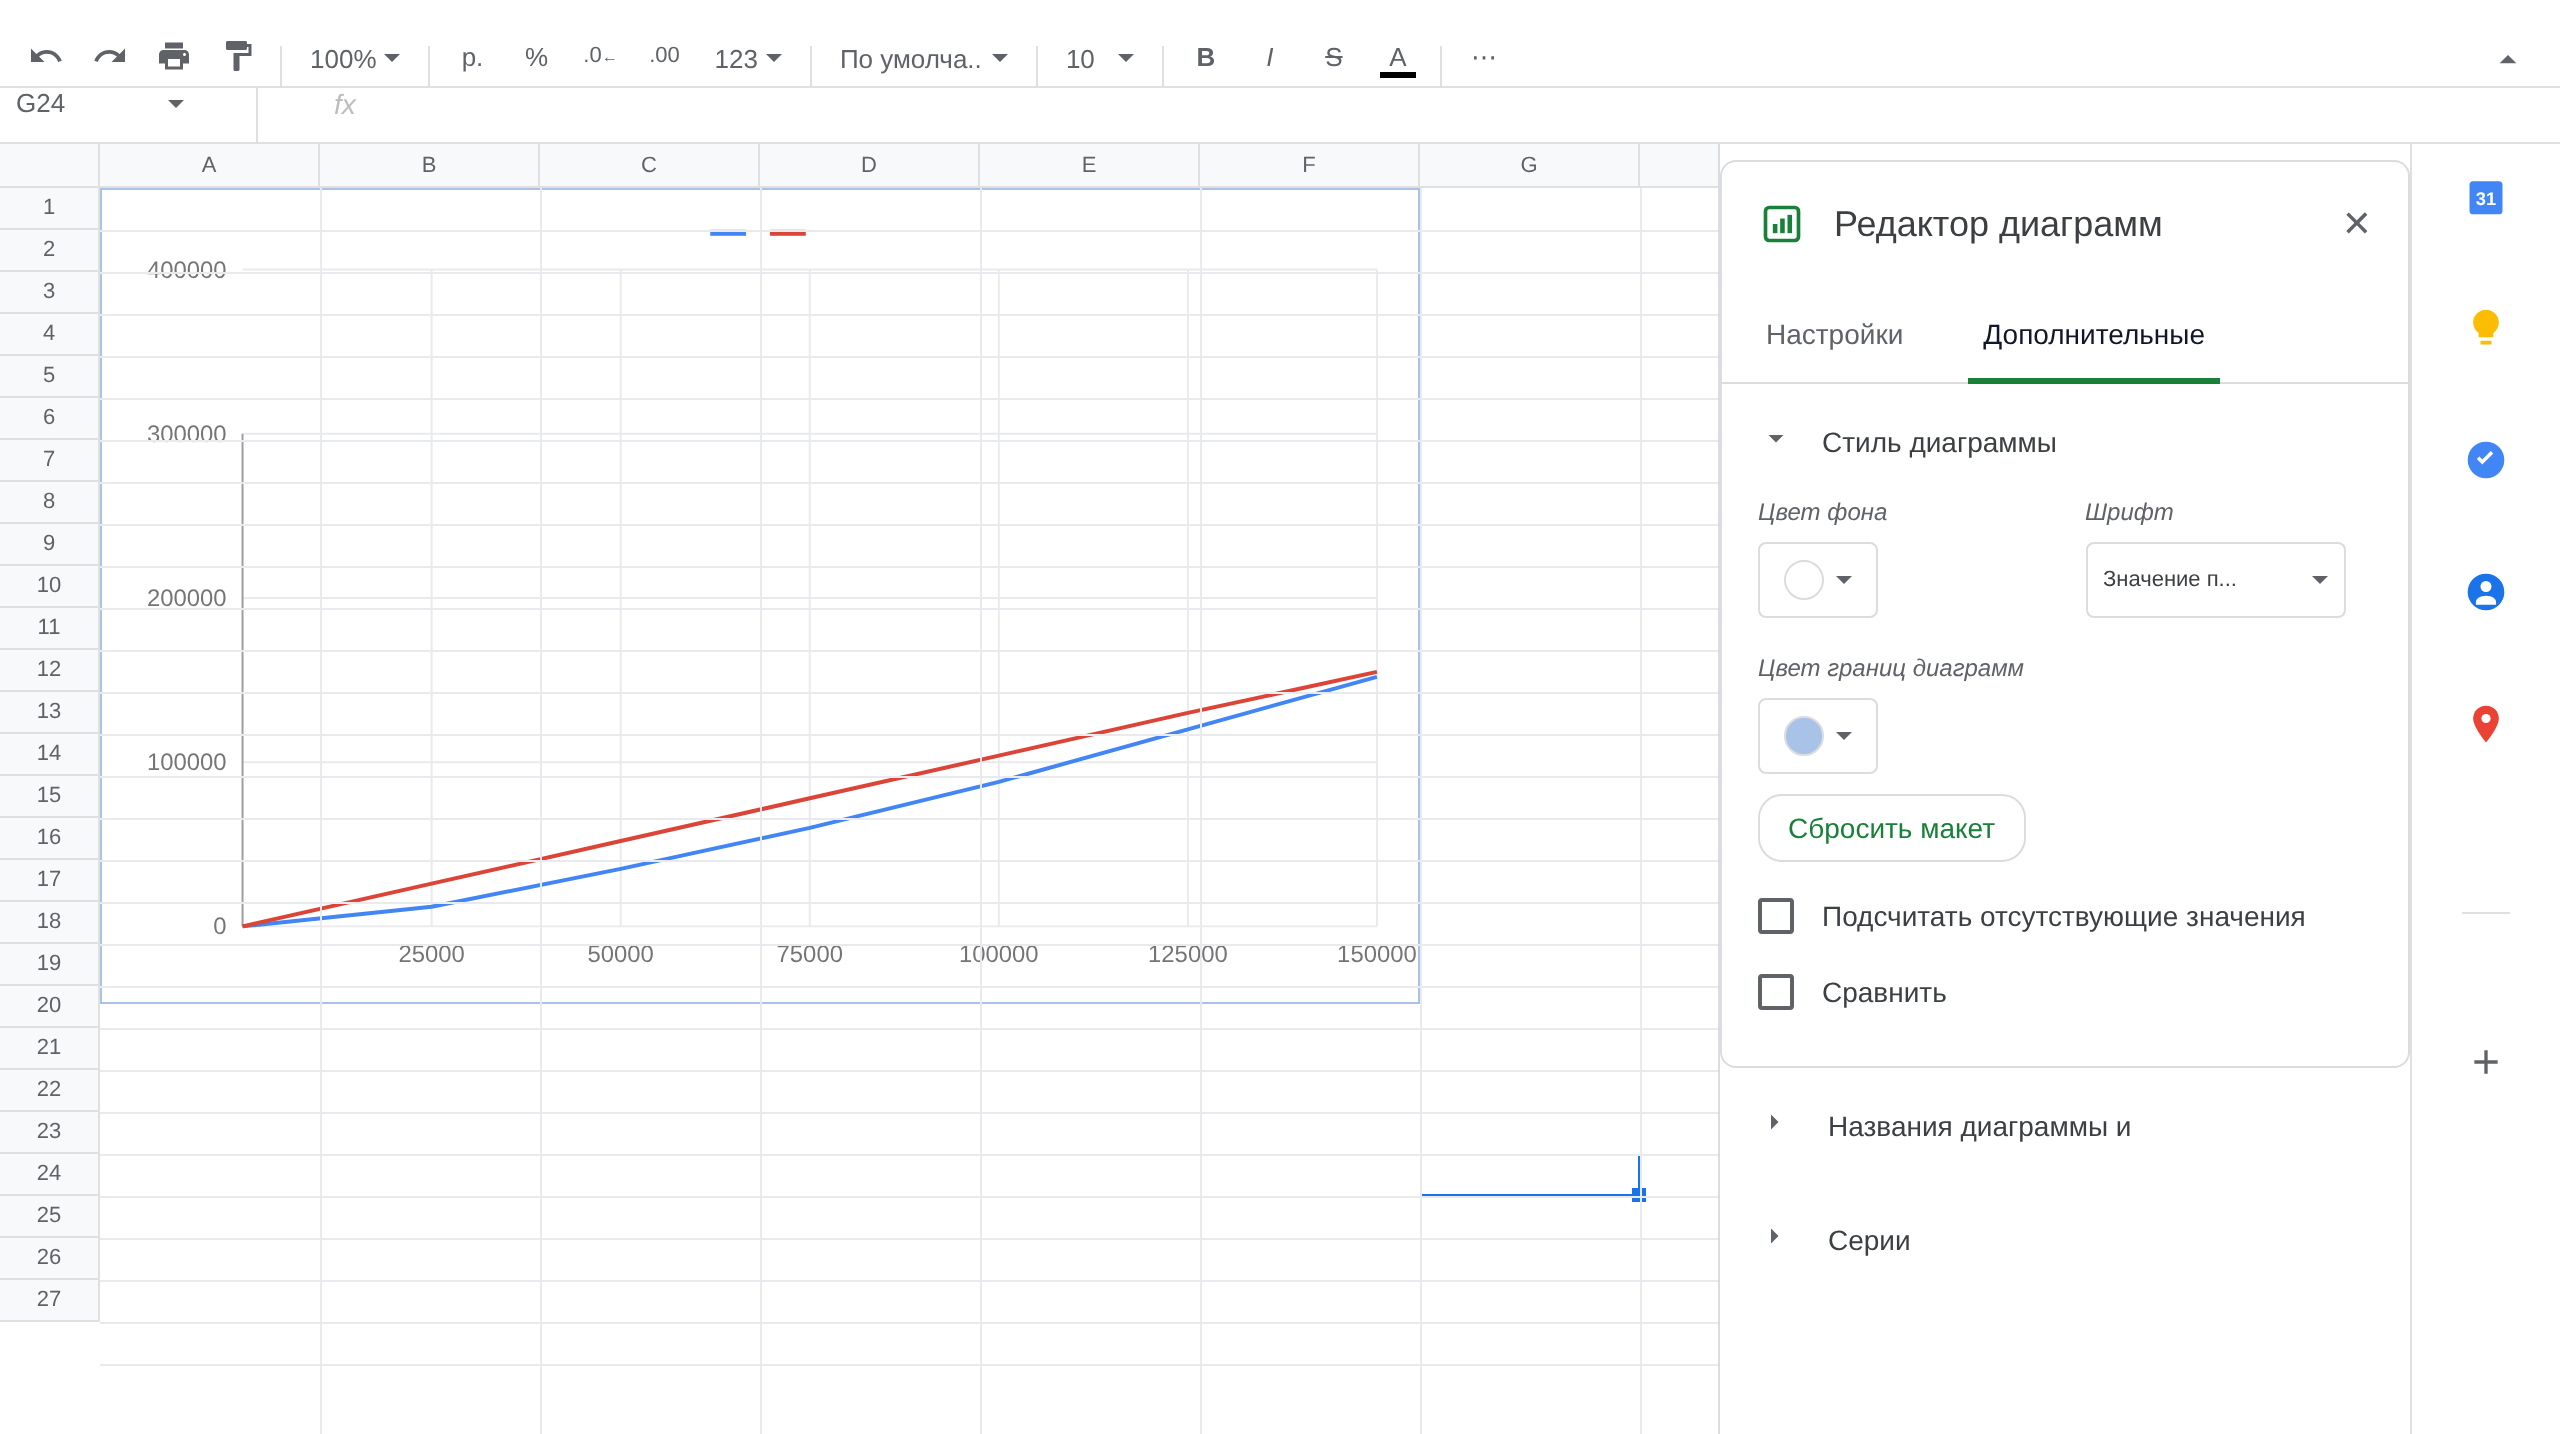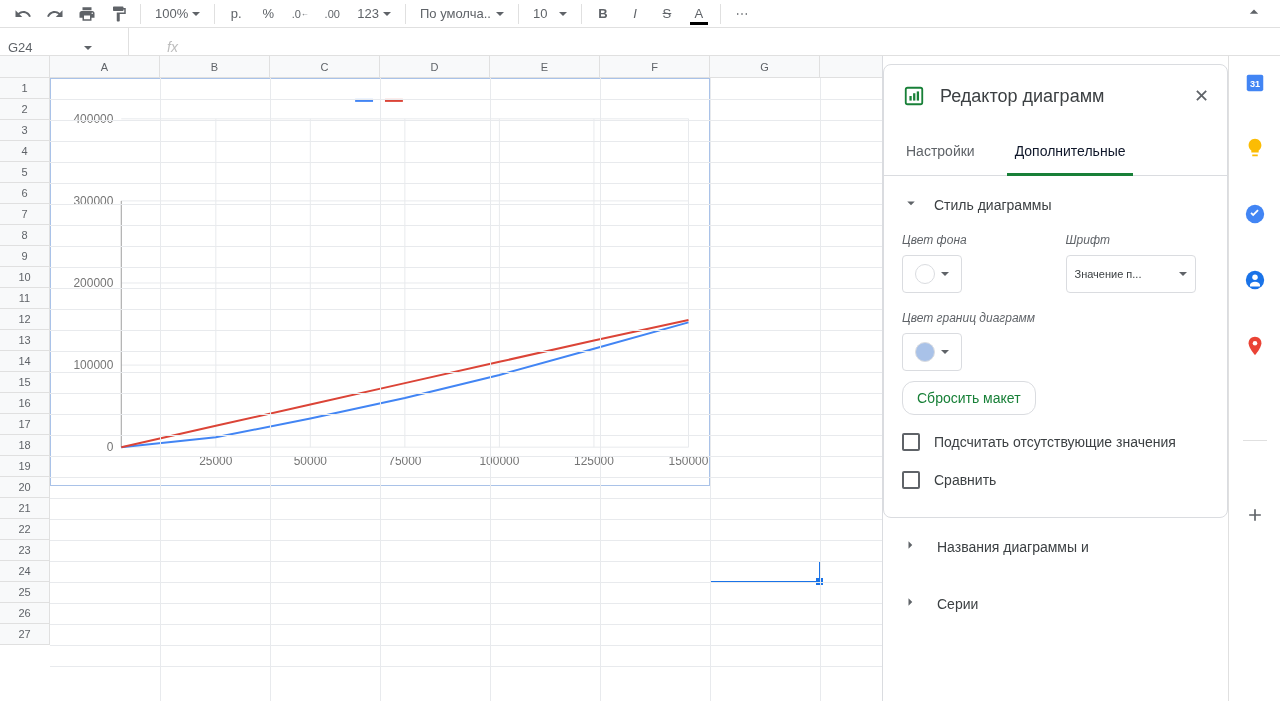--- a/index.html
+++ b/index.html
@@ -1,26 +1,26 @@
 <!DOCTYPE html>
 <html><head>
 <meta charset="utf-8">
 <style>
 * { box-sizing: border-box; margin: 0; padding: 0; }
 body { font-family: Arial, sans-serif; font-size: 13px; color: #202124; background: #fff; overflow: hidden; width: 1280px; height: 717px; position: relative; }
 
-.toolbar { height: 28px; border-bottom: 1px solid #e0e0e0; display: flex; align-items: center; padding: 0 8px; gap: 2px; }
+.toolbar { height: 44px; border-bottom: 1px solid #e0e0e0; display: flex; align-items: flex-end; padding: 0 8px; gap: 2px; }
 .toolbar-btn { width: 30px; height: 30px; display: flex; align-items: center; justify-content: center; border-radius: 4px; cursor: pointer; color: #5f6368; }
 .toolbar-sep { width: 1px; height: 20px; background: #e0e0e0; margin: 0 4px; }
 .toolbar-select { height: 28px; padding: 0 8px; display: flex; align-items: center; gap: 4px; border-radius: 4px; cursor: pointer; color: #5f6368; }
 .triangle { width: 0; height: 0; border-left: 4px solid transparent; border-right: 4px solid transparent; border-top: 4px solid #5f6368; }
 .text-color-btn { position: relative; width: 30px; height: 30px; display:flex;align-items:center;justify-content:center;}
 .text-color-underline { position: absolute; bottom: 4px; left: 6px; right: 6px; height: 3px; background: #000; }
 
-.namebox-row { height: 28px; border-bottom: 1px solid #e0e0e0; display: flex; align-items: flex-end; gap: 28px; }
+.namebox-row { height: 28px; border-bottom: 1px solid #e0e0e0; display: flex; align-items: flex-start; gap: 28px; }
 .namebox { width: 100px; padding: 0 8px; display: flex; align-items: center; justify-content: space-between; color: #5f6368; font-size: 13px;}
 .fx-icon { color: #bdbdbd; font-style: italic; padding: 0 10px; font-size:14px;}
 .formula-bar { flex: 1; height: 100%; padding: 0 8px; }
 
 .main-area { display: flex; height: calc(100% - 72px); }
 .grid-area { flex: 1; position: relative; overflow: hidden; }
 .grid-corner { position: absolute; top: 0; left: 0; width: 50px; height: 22px; background: #f8f9fa; border-right: 1px solid #e0e0e0; border-bottom: 1px solid #e0e0e0; }
 .col-headers { position: absolute; top: 0; left: 50px; right: 0; height: 22px; display: flex; background: #f8f9fa; border-bottom: 1px solid #e0e0e0; }
 .col-h { width: 110px; text-align: center; line-height: 22px; font-size: 11px; color: #5f6368; border-right: 1px solid #e0e0e0; }
 .row-headers { position: absolute; top: 22px; left: 0; width: 50px; background: #f8f9fa; border-right: 1px solid #e0e0e0; }
@@ -53,21 +53,21 @@
 .color-btn { width: 60px; height: 38px; border: 1px solid #dadce0; border-radius: 4px; display: flex; align-items: center; justify-content: center; gap: 6px; cursor: pointer; }
 .color-swatch { width: 20px; height: 20px; border-radius: 50%; border: 1px solid #dadce0; }
 .font-select { width: 130px; height: 38px; border: 1px solid #dadce0; border-radius: 4px; display: flex; align-items: center; padding: 0 8px; justify-content: space-between; font-size: 11px; color: #3c4043; cursor:pointer;}
 .reset-btn { display: inline-block; border: 1px solid #dadce0; border-radius: 12px; padding: 8px 14px; color: #188038; font-size: 14px; font-weight: 500; cursor: pointer; margin-top: 10px;}
 .checkbox-row { display: flex; align-items: flex-start; gap: 14px; padding: 10px 0; }
 .cbox { width: 18px; height: 18px; border: 2px solid #5f6368; border-radius: 2px; cursor: pointer; flex-shrink:0; display:flex;align-items:center;justify-content:center;}
 .cbox.checked { background: #188038; border-color: #188038; }
 .cbox-label { font-size: 14px; color: #3c4043; line-height: 1.3;}
 .collapsed-section { padding: 18px 18px; display: flex; align-items: center; gap: 18px; cursor: pointer; }
 
-.right-rail { width: 52px; border-left: 1px solid #e0e0e0; display: flex; flex-direction: column; align-items: center; padding-top: 14px; gap: 42px; }
+.right-rail { width: 75px; border-left: 1px solid #e0e0e0; display: flex; flex-direction: column; align-items: center; padding-top: 14px; gap: 42px; }
 .rail-icon { width: 24px; height: 24px; border-radius: 4px; display:flex;align-items:center;justify-content:center;font-size:16px;cursor:pointer;}
 
 .arrow-up { margin-left: auto; margin-right: 8px; color:#5f6368; cursor:pointer;}
 </style>
 </head>
 <body>
 
 <div class="toolbar">
   <div class="toolbar-btn">
       <svg width="18" height="18" viewBox="0 0 24 24">

